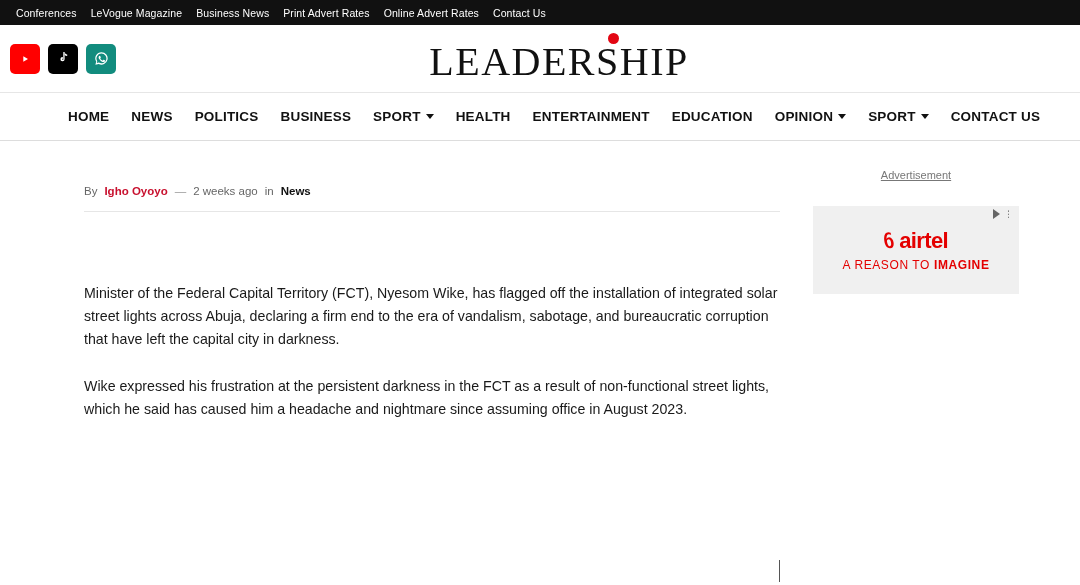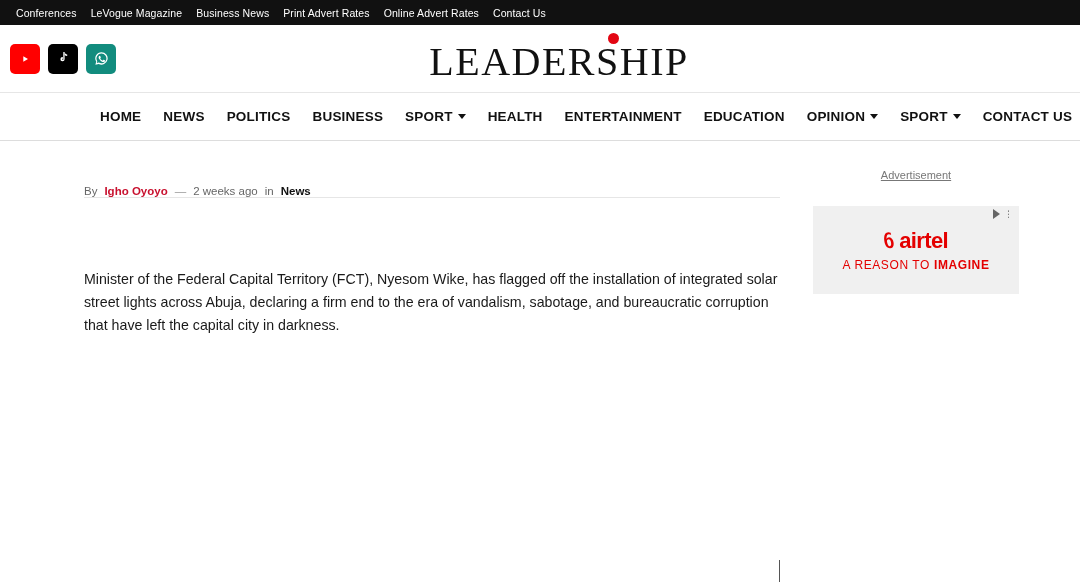--- a/index.html
+++ b/index.html
@@ -82,21 +82,21 @@
     top: -3px;
     left: 179px;
   }
 
   
   .mainnav {
     height: 48px;
     border-bottom: 1px solid #dddddd;
     display: flex;
     align-items: center;
-    padding-left: 100px;
+    padding-left: 68px;
     gap: 22px;
   }
   .mainnav .item {
     font-size: 13.5px;
     font-weight: bold;
     color: #111;
     text-decoration: none;
     white-space: nowrap;
     display: flex;
     align-items: center;
@@ -124,20 +124,21 @@
     font-size: 30px;
     line-height: 1.22;
     margin: 0;
     color: #111;
     font-weight: bold;
     letter-spacing: -0.2px;
     max-width: 660px;
   }
   .byline {
     margin-top: 16px;
+    padding-bottom: 14px;
     border-bottom: 1px solid #e6e6e6;
     font-size: 11.5px;
     color: #666;
     display: flex;
     align-items: center;
     gap: 7px;
     width: 696px;
   }
   .byline .author { color: #c8102e; font-weight: bold; }
   .byline .dash { color: #999; }
@@ -312,20 +313,21 @@
     <div class="byline">
       <span>By</span>
       <span class="author">Igho Oyoyo</span>
       <span class="dash">—</span>
       <span>2 weeks ago</span>
       <span>in</span>
       <span class="cat">News</span>
     </div>
 
     <p class="para p-first">Minister of the Federal Capital Territory (FCT), Nyesom Wike, has flagged off the installation of integrated solar street lights across Abuja, declaring a firm end to the era of vandalism, sabotage, and bureaucratic corruption that have left the capital city in darkness.</p>
+    <p class="para p-next">Wike expressed his frustration at the persistent darkness in the FCT as a result of non-functional street lights, which he said has caused him a headache and nightmare since assuming office in August 2023.</p>
   </div>
 
   <div class="sidebar">
     <div class="ad-label">Advertisement</div>
     <div class="ad-box">
       <div class="ad-meta">
         <span class="ad-tri"></span>
         <span>⋮</span>
       </div>
       <div class="airtel">

